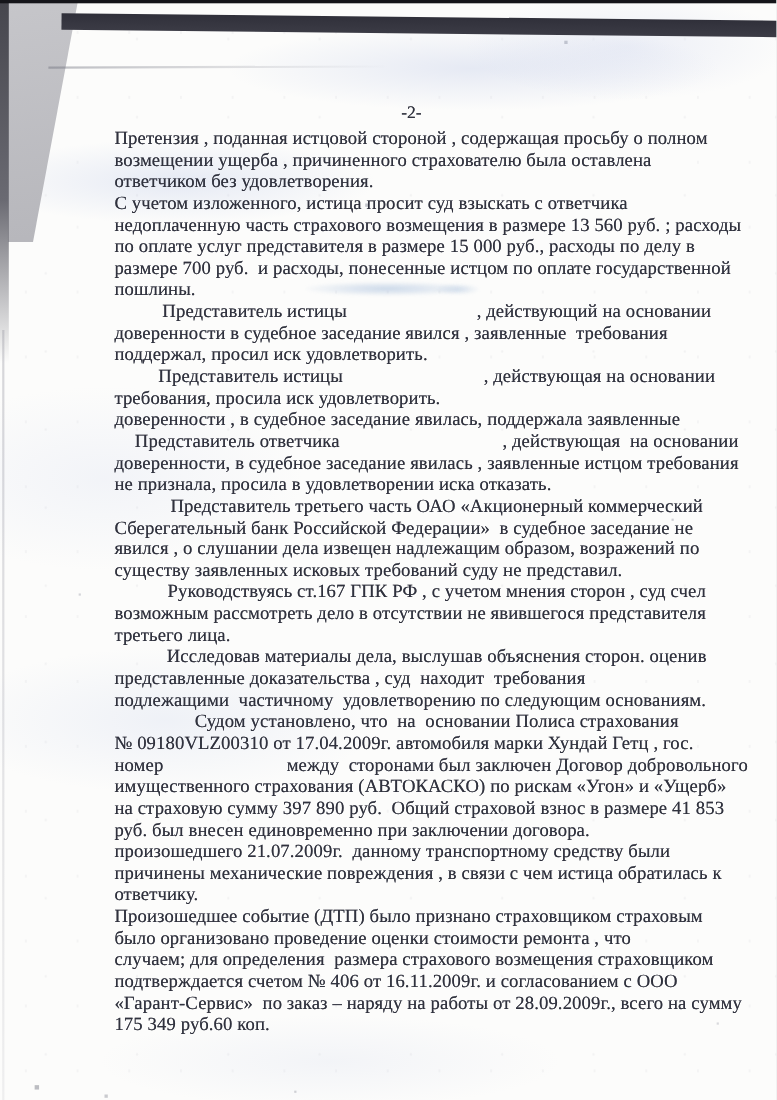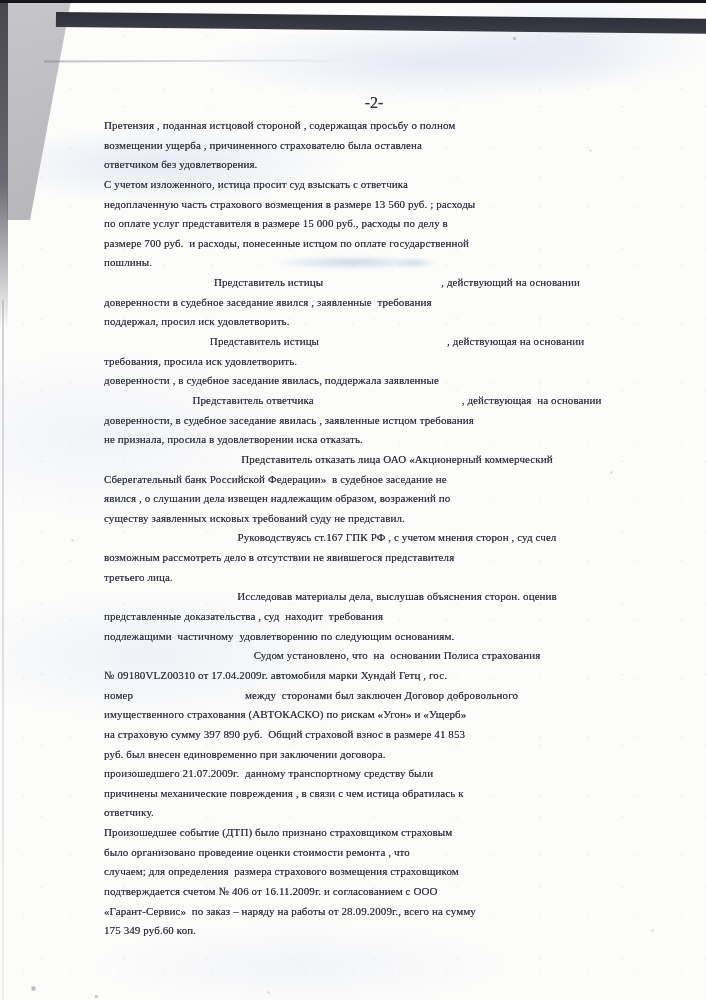--- a/index.html
+++ b/index.html
@@ -78,21 +78,21 @@
     text-shadow:0 0 0.6px rgba(48,50,62,0.75);
     filter:blur(0.22px);
   }
   .page-number {
     position:absolute; left:0; top:94px; width:540px;
     text-align:center; font-size:16px;
   }
   .lines { position:absolute; left:0; top:116px; width:575px; }
   .line {
     white-space:pre;
-    font-size:11px;
+    font-size:17px;
     line-height:19.65px;
     height:19.65px;
     letter-spacing:0.1px;
   }
   .line.indent { padding-left:11px;text-align:center; }
   .gap { display:inline-block; height:1px; }
 </style>
 </head>
 <body>
 
@@ -121,21 +121,21 @@
         <div class="line"><span>пошлины.</span></div>
         <div class="line indent"><span>Представитель истицы</span><span class="gap" style="width: 118px;"></span><span>, действующий на основании</span></div>
         <div class="line"><span>доверенности в судебное заседание явился , заявленные  требования</span></div>
         <div class="line"><span>поддержал, просил иск удовлетворить.</span></div>
         <div class="line indent"><span>Представитель истицы</span><span class="gap" style="width: 128px;"></span><span>, действующая на основании</span></div>
         <div class="line"><span>требования, просила иск удовлетворить.</span></div>
         <div class="line"><span>доверенности , в судебное заседание явилась, поддержала заявленные</span></div>
         <div class="line indent"><span>Представитель ответчика</span><span class="gap" style="width: 148px;"></span><span>, действующая  на основании</span></div>
         <div class="line"><span>доверенности, в судебное заседание явилась , заявленные истцом требования</span></div>
         <div class="line"><span>не признала, просила в удовлетворении иска отказать.</span></div>
-        <div class="line indent"><span>Представитель отказать лица ОАО «Акционерный коммерческий</span></div>
+        <div class="line indent"><span>Представитель третьего часть ОАО «Акционерный коммерческий</span></div>
         <div class="line"><span>Сберегательный банк Российской Федерации»  в судебное заседание не</span></div>
         <div class="line"><span>явился , о слушании дела извещен надлежащим образом, возражений по</span></div>
         <div class="line"><span>существу заявленных исковых требований суду не представил.</span></div>
         <div class="line indent"><span>Руководствуясь ст.167 ГПК РФ , с учетом мнения сторон , суд счел</span></div>
         <div class="line"><span>возможным рассмотреть дело в отсутствии не явившегося представителя</span></div>
         <div class="line"><span>третьего лица.</span></div>
         <div class="line indent"><span>Исследовав материалы дела, выслушав объяснения сторон. оценив</span></div>
         <div class="line"><span>представленные доказательства , суд  находит  требования</span></div>
         <div class="line"><span>подлежащими  частичному  удовлетворению по следующим основаниям.</span></div>
         <div class="line indent"><span>Судом установлено, что  на  основании Полиса страхования</span></div>

